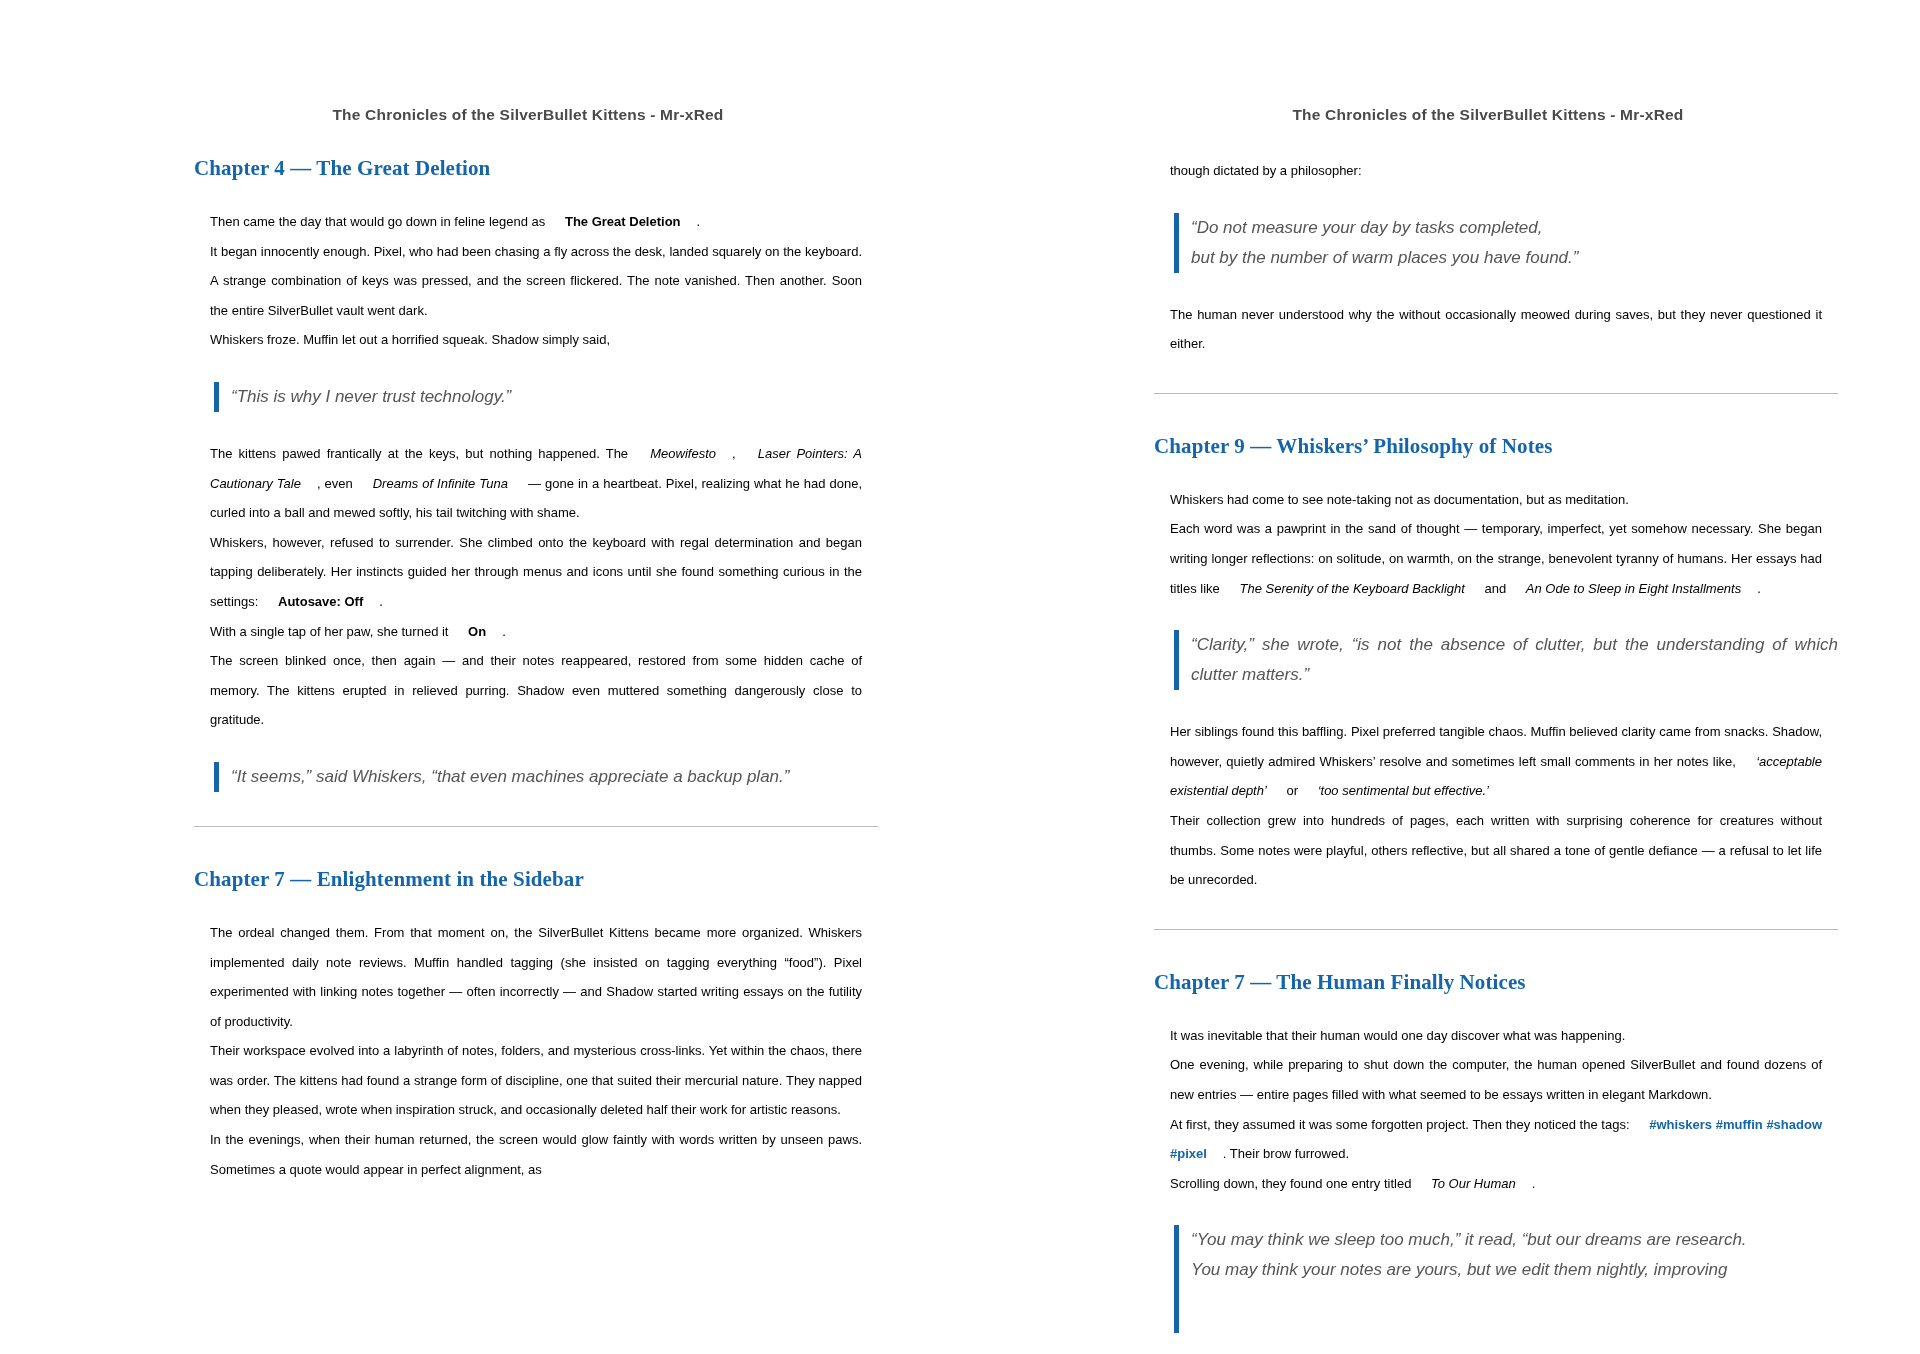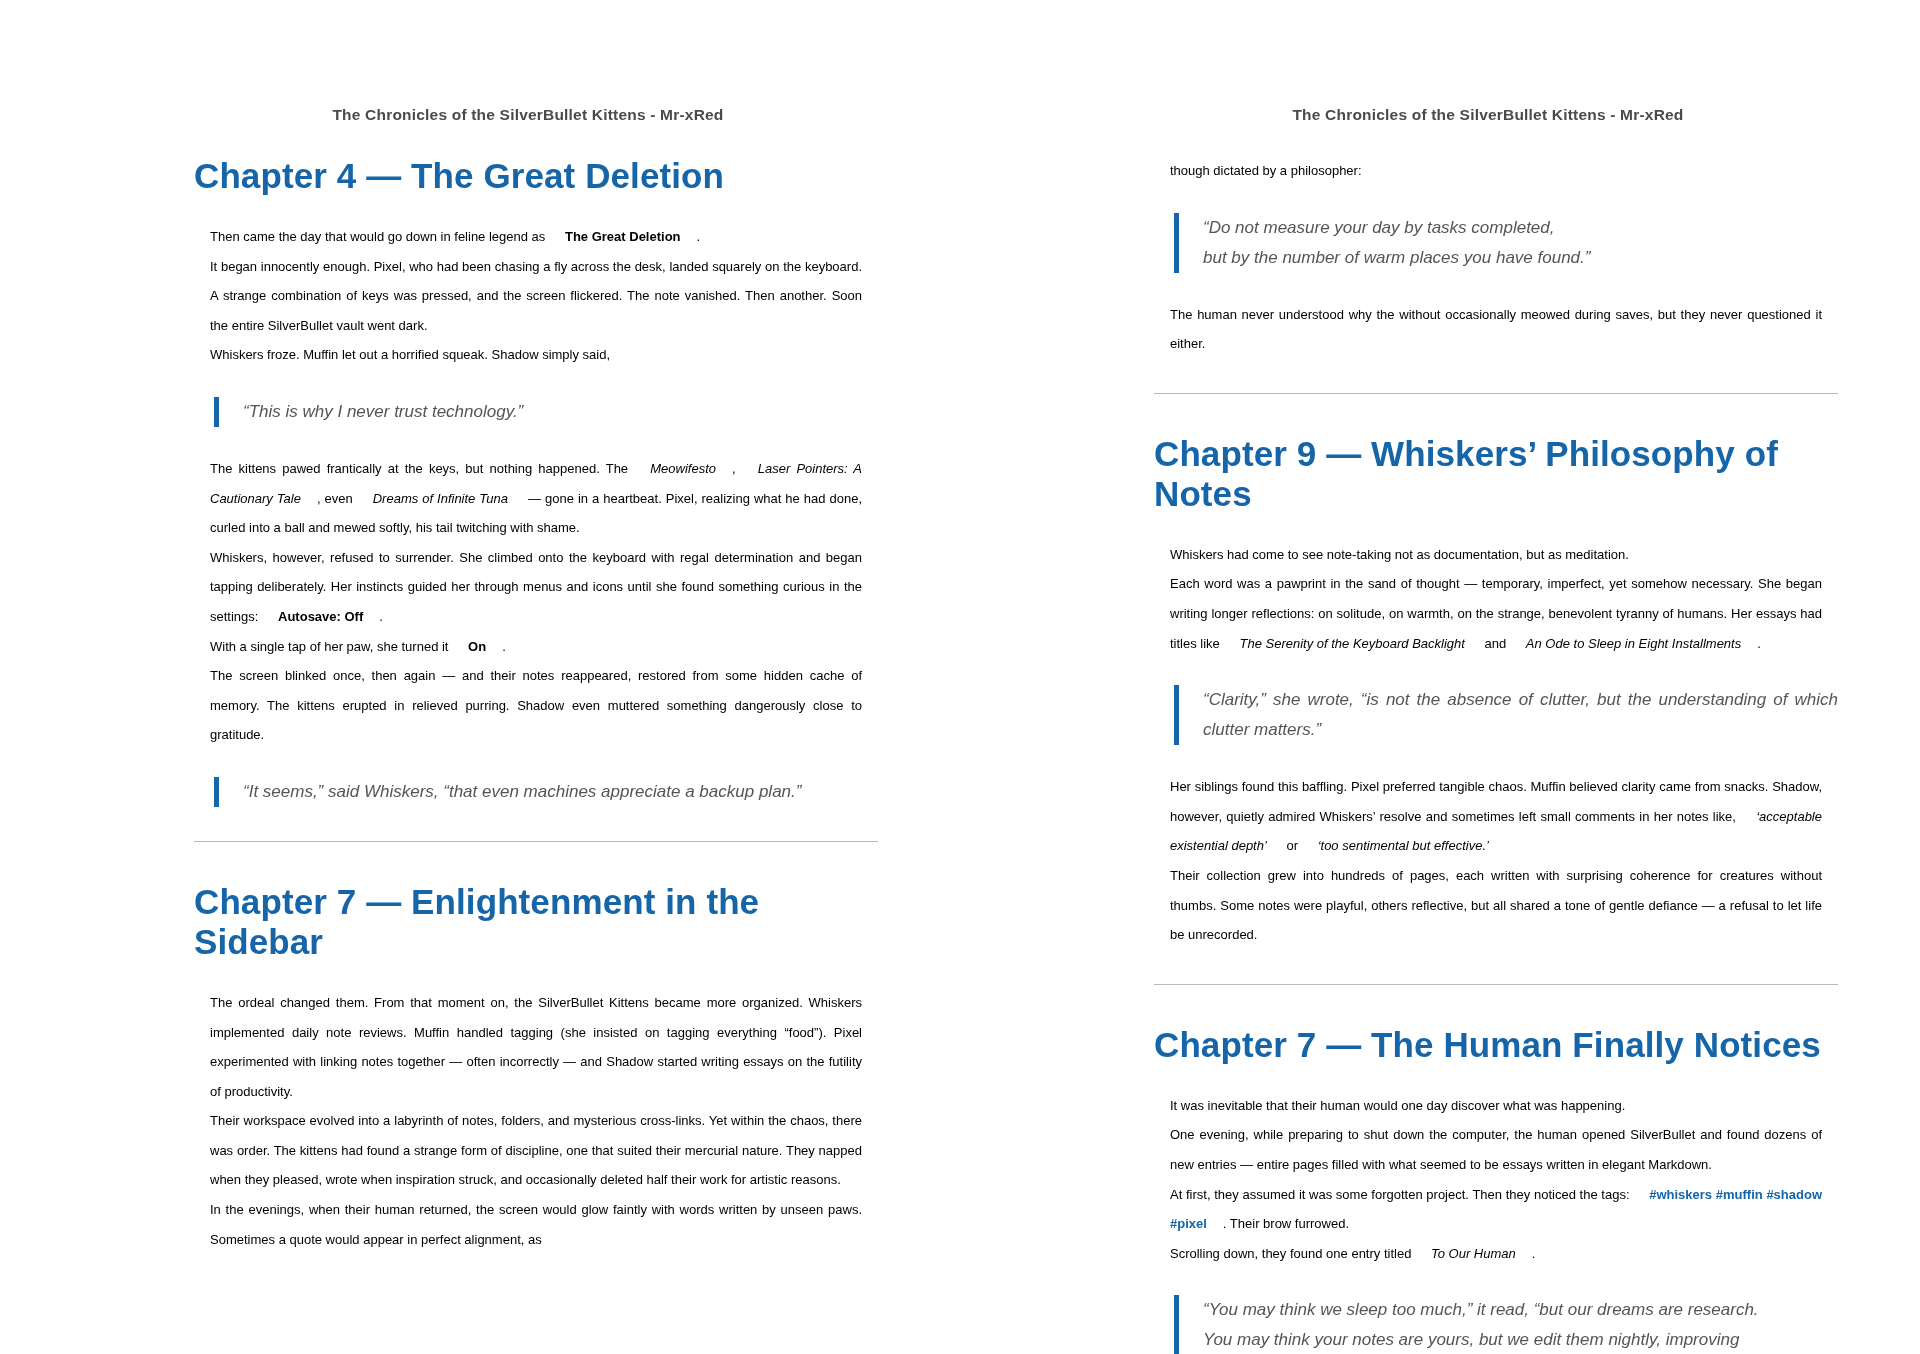--- a/index.html
+++ b/index.html
@@ -27,35 +27,36 @@
     font-size:15.5px;font-weight:700;color:#4a4a4a;
     letter-spacing:.2px;
   }
   .page-footer{
     position:absolute;bottom:32px;left:0;right:8px;
     text-align:center;
     font-size:14.5px;color:var(--muted);
     letter-spacing:.5px;
   }
   h2.chapter{
-    font-size:35px;font-weight:700;color:var(--accent);
+    font-size:21px;font-weight:700;color:var(--accent);
     margin:40px 0 26px 0;
     letter-spacing:.1px;
+    font-family:Liberation Serif, serif;
   }
   .content > h2.chapter:first-child{margin-top:0;}
   p.body{
     font-size:13px;line-height:29.6px;
     color:var(--body);
     text-align:justify;
     hyphens:auto;-webkit-hyphens:auto;
   }
   blockquote.quote{
     margin:27px 0 27px 20px;
     border-left:5px solid var(--accent);
-    padding-left:24px;
+    padding-left:12px;
     font-style:italic;
     color:var(--muted);
     font-size:17px;line-height:30px;
     text-align:justify;
     hyphens:auto;-webkit-hyphens:auto;
   }
   blockquote.quote.tail{padding-bottom:48px;}
   hr.rule{
     border:none;border-top:1.5px solid var(--rule);
     margin:34px 0 0 0;

